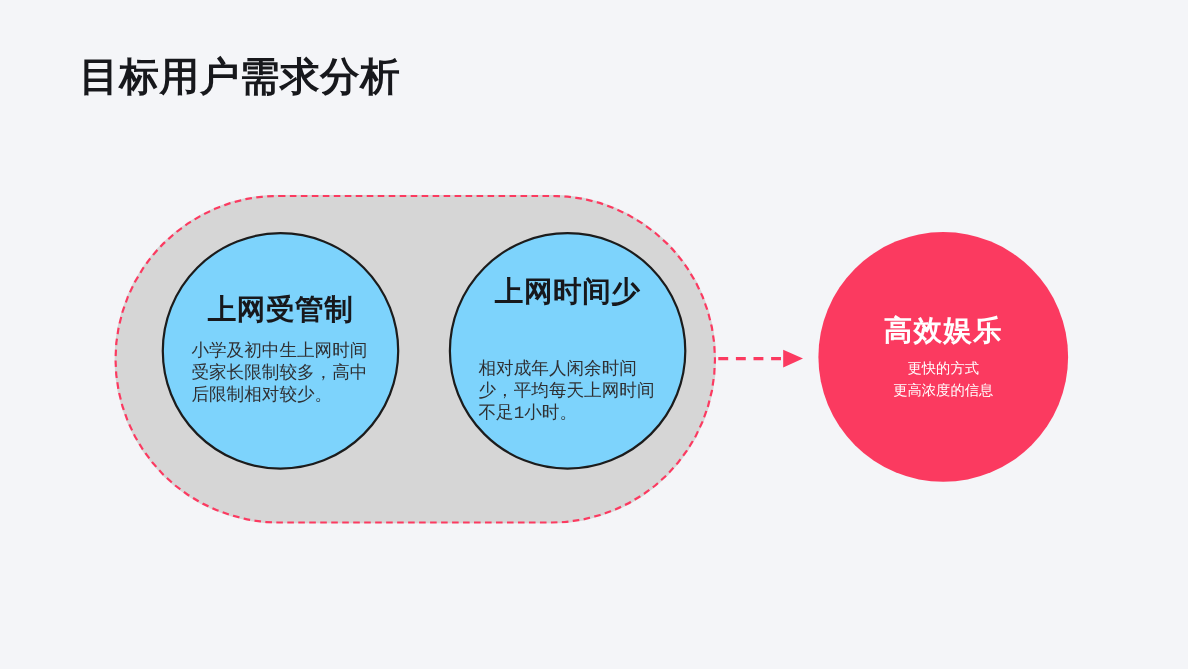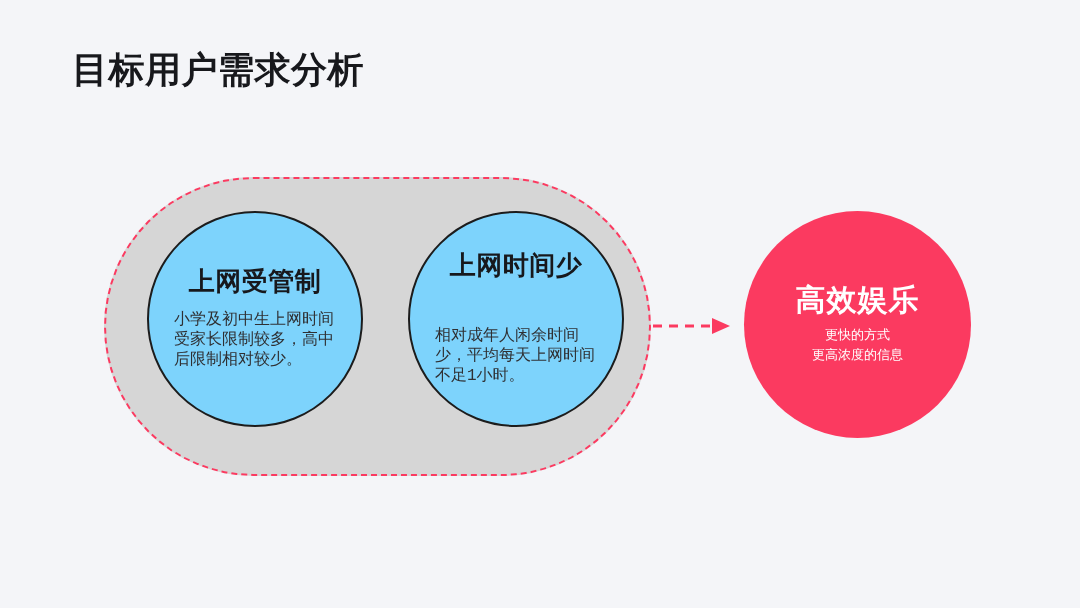--- a/index.html
+++ b/index.html
@@ -99,21 +99,21 @@
     width: 227px;
     height: 227px;
     background: #fb3a60;
     border-radius: 50%;
     display: flex;
     flex-direction: column;
     align-items: center;
     justify-content: center;
   }
   #result-heading {
-    font-size: 30px;
+    font-size: 26px;
     font-weight: bold;
     color: #ffffff;
     line-height: 30px;
     letter-spacing: 1px;
     margin-bottom: 10px;
     white-space: nowrap;
   }
   .result-sub-line {
     font-size: 13px;
     color: #ffffff;

